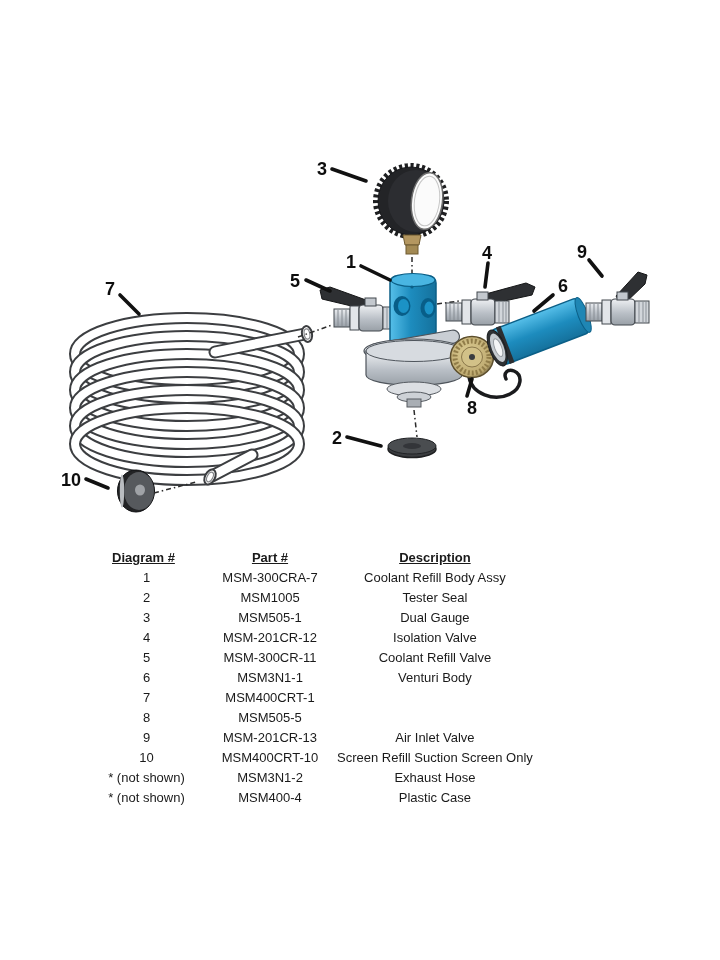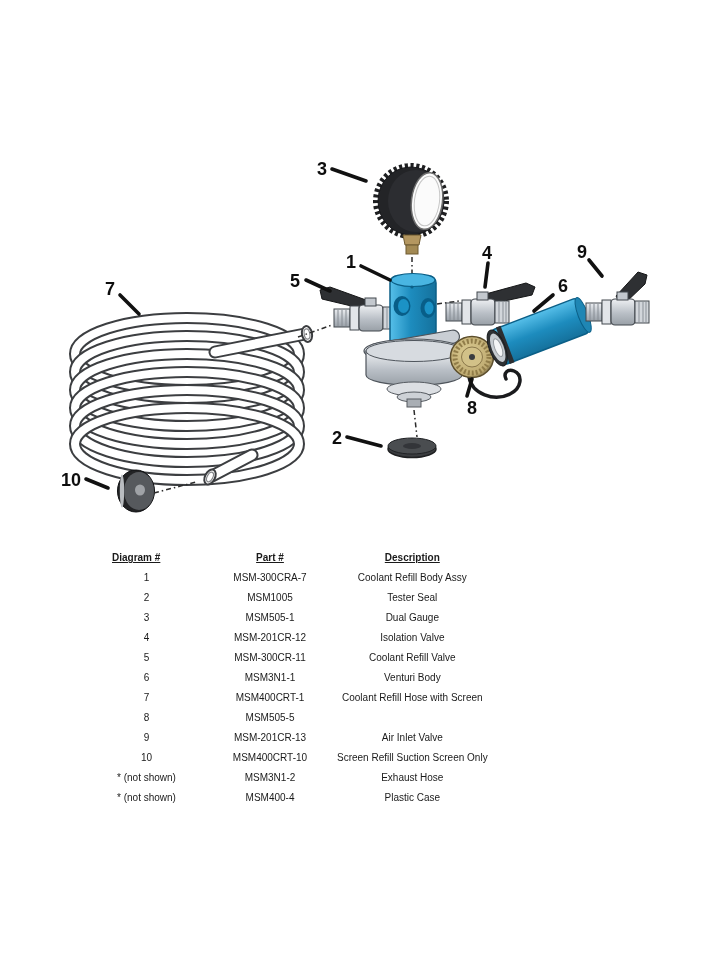--- a/index.html
+++ b/index.html
@@ -1,20 +1,20 @@
 <!DOCTYPE html>
 <html><head>
 <meta charset="utf-8">
 <style>
   html,body{margin:0;padding:0;background:#fff;}
   .page{position:relative;width:720px;height:960px;background:#fff;overflow:hidden;
         font-family:"Liberation Sans",sans-serif;color:#1a1a1a;}
   svg text.callout{font-family:"Liberation Sans",sans-serif;font-weight:bold;
         font-size:18px;fill:#0d0d0d;}
-  .parts-table{position:absolute;left:90px;top:548px;font-size:10px;line-height:20px;}
+  .parts-table{position:absolute;left:90px;top:548px;font-size:13px;line-height:20px;}
   .prow{display:grid;grid-template-columns:113px 134px auto;height:20px;white-space:nowrap;}
   .c1{text-align:center;}
   .c2,.c3{text-align:center;}
   .prow.head .c1{text-align:left;padding-left:22px;}
   .prow.head span{font-weight:bold;text-decoration:underline;}
 </style>
 </head>
 <body>
 
 <div class="page">
@@ -234,21 +234,20 @@
     <span class="c3">Coolant Refill Valve</span>
   </div>
   <div class="prow">
     <span class="c1">6</span>
     <span class="c2">MSM3N1-1</span>
     <span class="c3">Venturi Body</span>
   </div>
   <div class="prow">
     <span class="c1">7</span>
     <span class="c2">MSM400CRT-1</span>
-    <span class="c3">Coolant Refill Hose with Screen</span>
   </div>
   <div class="prow">
     <span class="c1">8</span>
     <span class="c2">MSM505-5</span>
   </div>
   <div class="prow">
     <span class="c1">9</span>
     <span class="c2">MSM-201CR-13</span>
     <span class="c3">Air Inlet Valve</span>
   </div>

